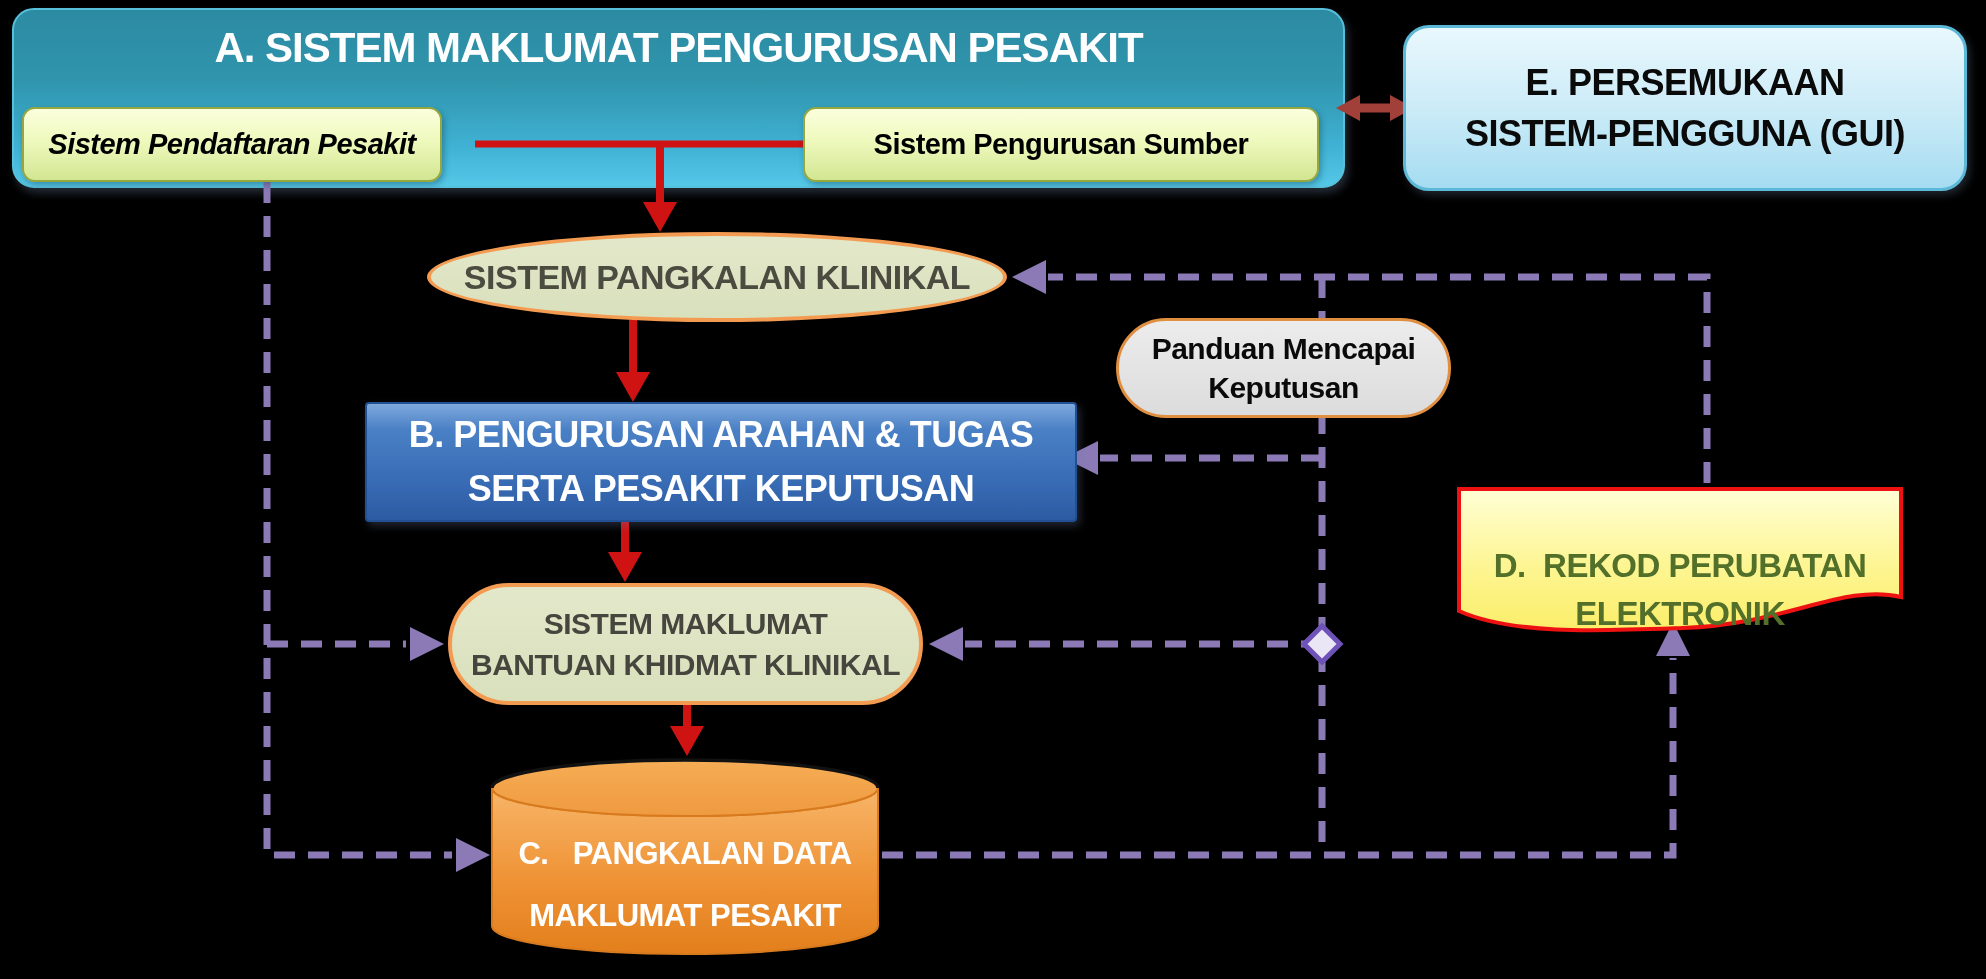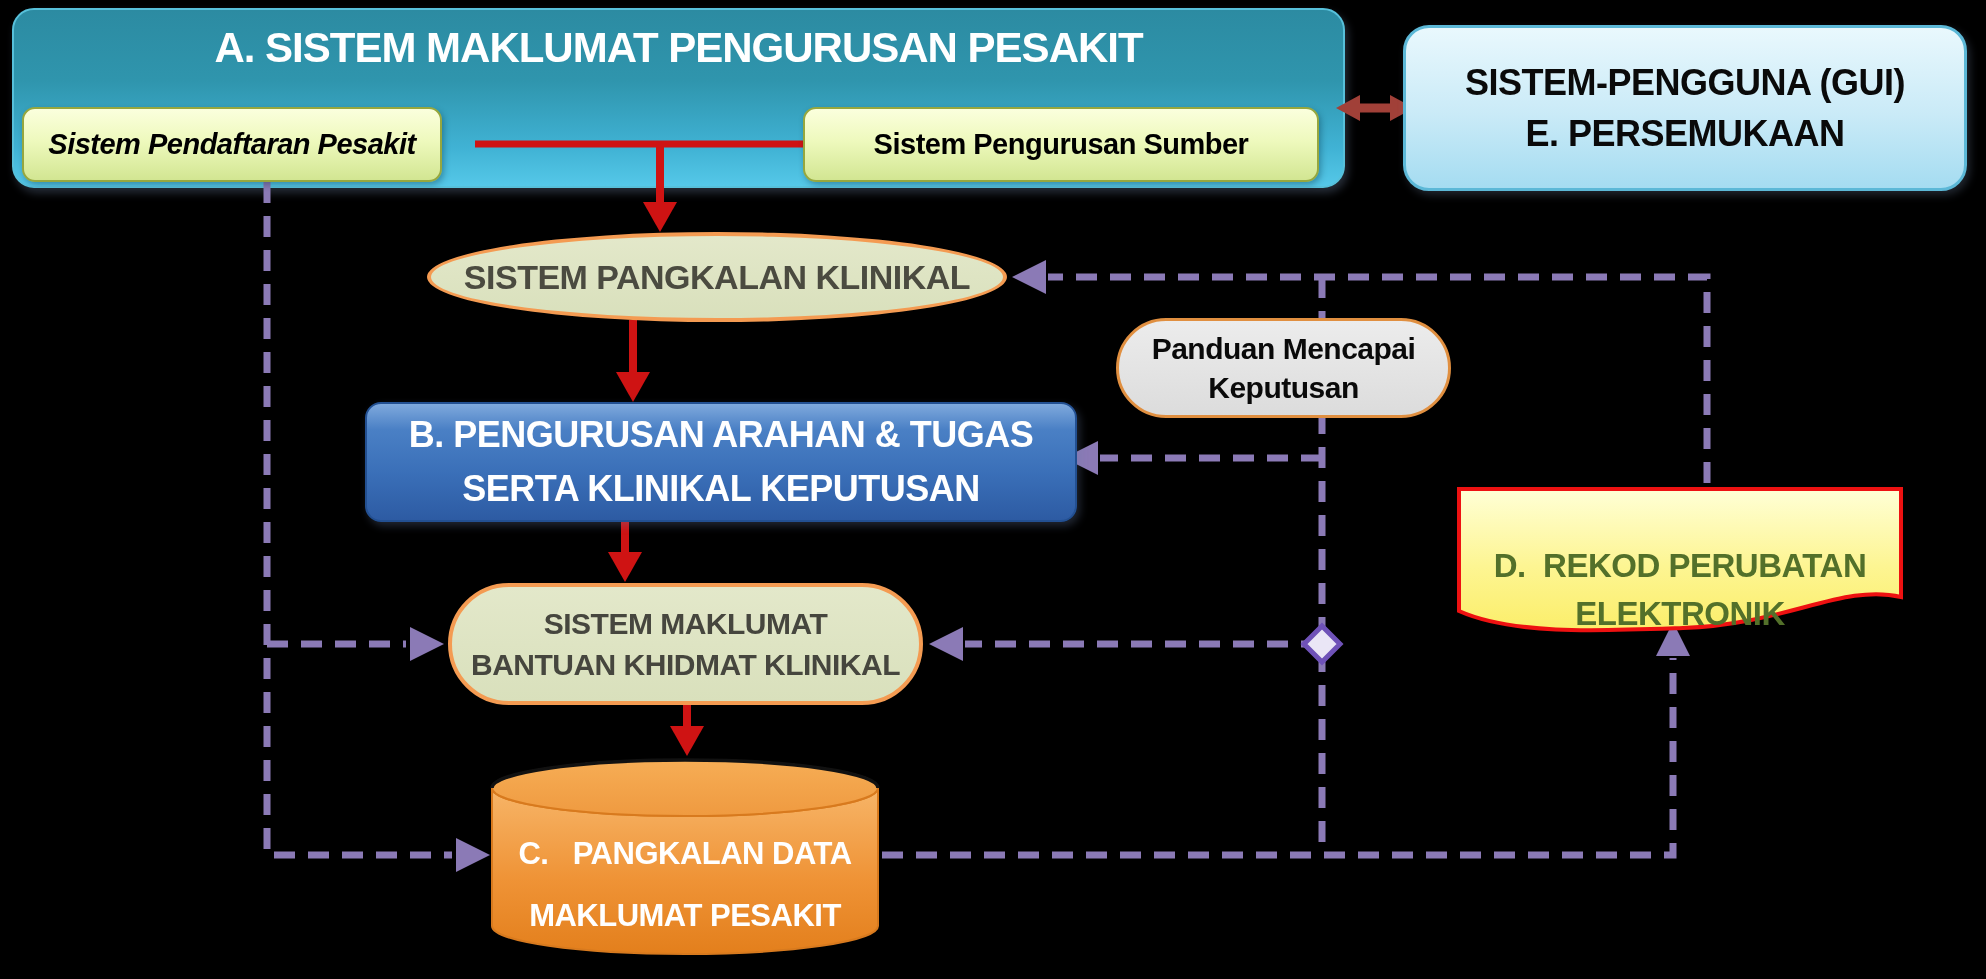--- a/index.html
+++ b/index.html
@@ -54,21 +54,21 @@
         color:#46463e;font-size:30px;line-height:1.38;}
   .ell-gray{
     left:1116px;top:318px;width:335px;height:100px;border-radius:50px;
     background:linear-gradient(180deg,#ececec 0%,#dcdcdc 100%);
     border:3px solid #e08f40;
     color:#0a0a0a;font-weight:bold;font-size:30px;line-height:1.3;letter-spacing:-0.5px;
   }
 
   
   .box-b{
-    left:365px;top:402px;width:712px;height:120px;border-radius:16px;
+    left:365px;top:402px;width:712px;height:120px;border-radius:4px;
     background:linear-gradient(180deg,#7fa9dd 0%,#4a80c5 22%,#3a6fb8 60%,#2d5ba3 100%);
     border:2px solid #235092;
     color:#fff;font-weight:bold;font-size:36px;line-height:1.5;letter-spacing:-0.5px;
     box-shadow:3px 4px 8px rgba(110,130,170,.3);
   }
 
   
   .box-d{left:1455px;top:485px;width:450px;height:152px;}
   .box-d-text{
     left:1455px;top:492px;width:450px;height:110px;
@@ -130,36 +130,36 @@
   <div class="abs ctr box-a-title">A. SISTEM MAKLUMAT PENGURUSAN PESAKIT</div>
 
   <div class="abs ctr greenbox gb1">
     <span>Sistem Pendaftaran Pesakit</span>
   </div>
   <div class="abs ctr greenbox gb2">
     <span>Sistem Pengurusan Sumber</span>
   </div>
 
   <div class="abs ctr col box-e">
+    <span>E. PERSEMUKAAN</span>
     <span>SISTEM-PENGGUNA (GUI)</span>
-    <span>E. PERSEMUKAAN</span>
   </div>
 
   <div class="abs ctr ell ell1">
     <span>SISTEM PANGKALAN KLINIKAL</span>
   </div>
 
   <div class="abs ctr col ell-gray">
     <span>Panduan Mencapai</span>
     <span>Keputusan</span>
   </div>
 
   <div class="abs ctr col box-b">
     <span>B. PENGURUSAN ARAHAN &amp; TUGAS</span>
-    <span>SERTA KLINIKAL KEPUTUSAN</span>
+    <span>SERTA PESAKIT KEPUTUSAN</span>
   </div>
 
   <svg class="abs box-d" viewBox="0 0 450 152">
     <defs>
       <linearGradient id="dgrad" x1="0" y1="0" x2="0" y2="1">
         <stop offset="0" stop-color="#ffffd6"></stop>
         <stop offset="0.55" stop-color="#fdf592"></stop>
         <stop offset="1" stop-color="#fbee6a"></stop>
       </linearGradient>
     </defs>

